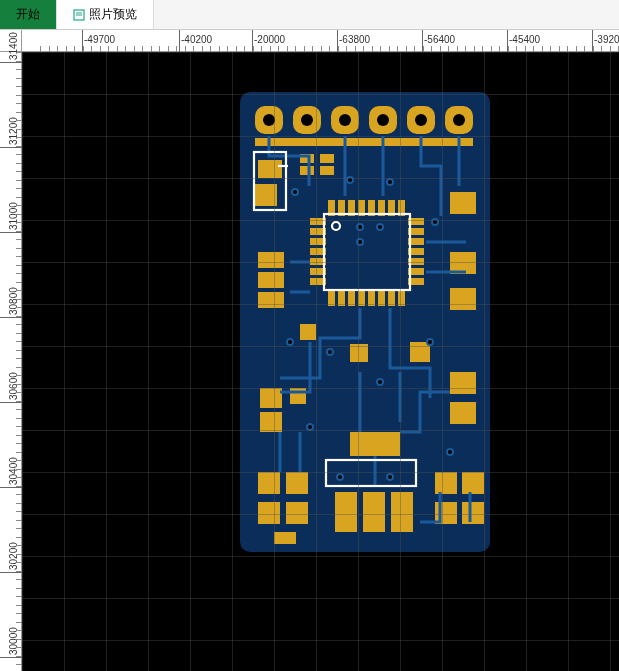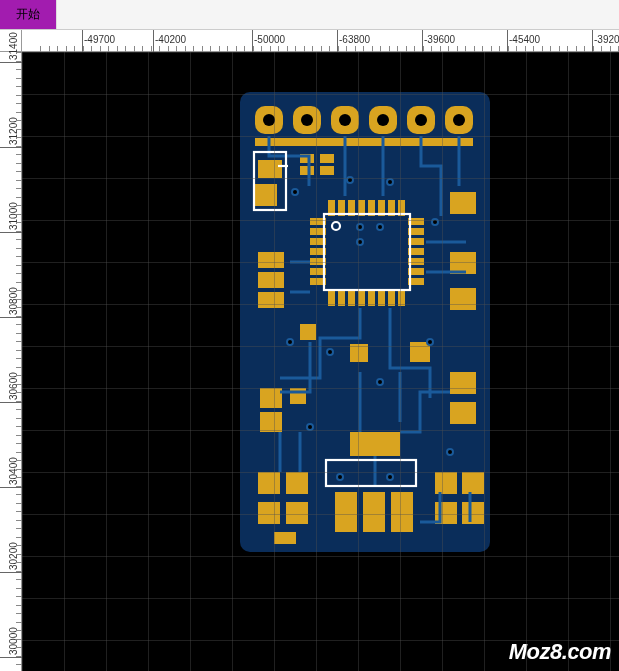--- a/index.html
+++ b/index.html
@@ -1,18 +1,18 @@
 <!DOCTYPE html>
 <html><head>
   <meta charset="utf-8">
   <style>
     * { margin: 0; padding: 0; box-sizing: border-box; }
     body { width: 619px; height: 671px; font-family: "Microsoft YaHei", sans-serif; font-size: 12px; background: #fff; overflow: hidden; position: relative; }
     .tabs { display: flex; height: 30px; border-bottom: 1px solid #ccc; background: #f5f5f5; }
-    .tab { padding: 6px 16px; border-right: 1px solid #ddd; background: #a21caf; display: flex; align-items: center; gap: 4px; cursor: pointer; }
+    .tab { padding: 6px 16px; border-right: 1px solid #ddd; background: #15803d; display: flex; align-items: center; gap: 4px; cursor: pointer; }
     .tab.active { background: #fff; }
     .tab-icon { width: 12px; height: 12px; display: inline-block; }
     .tab-icon svg { width: 100%; height: 100%; }
     .workspace { position: relative; width: 619px; height: 641px; }
     .ruler-top { position: absolute; top: 0; left: 22px; right: 0; height: 22px; background: #fff; border-bottom: 1px solid #999; }
     .ruler-left { position: absolute; top: 22px; left: 0; bottom: 0; width: 22px; background: #fff; border-right: 1px solid #999; }
     .ruler-corner { position: absolute; top: 0; left: 0; width: 22px; height: 22px; background: #fff; border-right: 1px solid #999; border-bottom: 1px solid #999; }
     .ruler-top .tick { position: absolute; top: 0; font-size: 10px; color: #333; }
     .ruler-top .tick .mark { width: 1px; height: 22px; background: #666; }
     .ruler-top .tick .label { position: absolute; top: 4px; left: 2px; }
@@ -28,45 +28,55 @@
     .board svg { width: 100%; height: 100%; }
     .watermark { position: absolute; bottom: 6px; right: 8px; color: #fff; font-family: "Arial Black", sans-serif; font-size: 22px; font-weight: 900; font-style: italic; letter-spacing: -0.5px; text-shadow: 1px 1px 0 #000; }
   </style>
 </head>
 <body>
 
 <div class="tabs">
   <div class="tab">
     <span>开始</span>
   </div>
+  <div class="tab active">
+    <span class="tab-icon">
+      <svg viewBox="0 0 12 12">
+          <rect x="1" y="1" width="10" height="10" fill="none" stroke="#2a8" stroke-width="1.2"></rect>
+          <line x1="3" y1="4" x2="9" y2="4" stroke="#2a8"></line>
+          <line x1="3" y1="6" x2="9" y2="6" stroke="#2a8"></line>
+        </svg>
+    </span>
+    <span>照片预览</span>
+  </div>
 </div>
 
 <div class="workspace">
   <div class="ruler-corner"></div>
 
   <div class="ruler-top">
     <div class="tick" style="left:60px">
         <div class="mark"></div>
         <span class="label">-49700</span>
       </div>
-    <div class="tick" style="left:131px">
+    <div class="tick" style="left:157px">
         <div class="mark"></div>
         <span class="label">-40200</span>
       </div>
     <div class="tick" style="left:230px">
         <div class="mark"></div>
-        <span class="label">-50000</span>
+        <span class="label">-20000</span>
       </div>
     <div class="tick" style="left:315px">
         <div class="mark"></div>
         <span class="label">-63800</span>
       </div>
     <div class="tick" style="left:400px">
         <div class="mark"></div>
-        <span class="label">-39600</span>
+        <span class="label">-56400</span>
       </div>
     <div class="tick" style="left:485px">
         <div class="mark"></div>
         <span class="label">-45400</span>
       </div>
     <div class="tick" style="left:570px">
         <div class="mark"></div>
         <span class="label">-39200</span>
       </div>
   <div class="minor" style="left: 18px;"></div>
@@ -390,21 +400,20 @@
 
         <g stroke="#fff" stroke-width="2.2" fill="none">
           <rect x="84" y="122" width="86" height="76"></rect>
           <circle cx="96" cy="134" r="4"></circle>
           <rect x="86" y="368" width="90" height="26"></rect>
           <rect x="14" y="60" width="32" height="58"></rect>
           <line x1="38" y1="74" x2="48" y2="74"></line>
         </g>
       </svg>
     </div>
-    <div class="watermark">Moz8.com</div>
   <div class="grid-line-v" style="left: 0px;"></div>
       <div class="grid-line-v" style="left: 42px;"></div>
       <div class="grid-line-v" style="left: 84px;"></div>
       <div class="grid-line-v" style="left: 126px;"></div>
       <div class="grid-line-v" style="left: 168px;"></div>
       <div class="grid-line-v" style="left: 210px;"></div>
       <div class="grid-line-v" style="left: 252px;"></div>
       <div class="grid-line-v" style="left: 294px;"></div>
       <div class="grid-line-v" style="left: 336px;"></div>
       <div class="grid-line-v" style="left: 378px;"></div>

